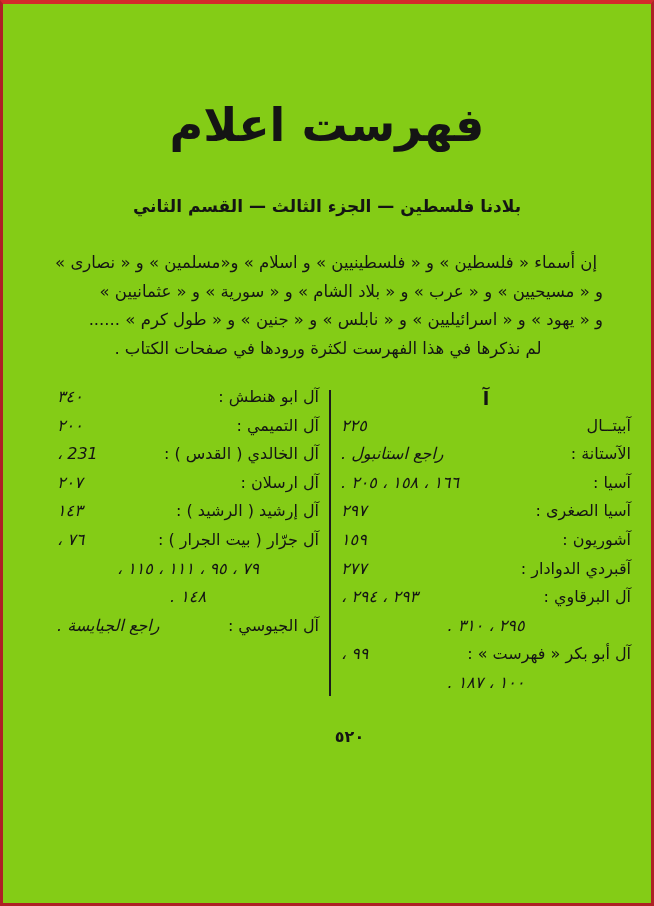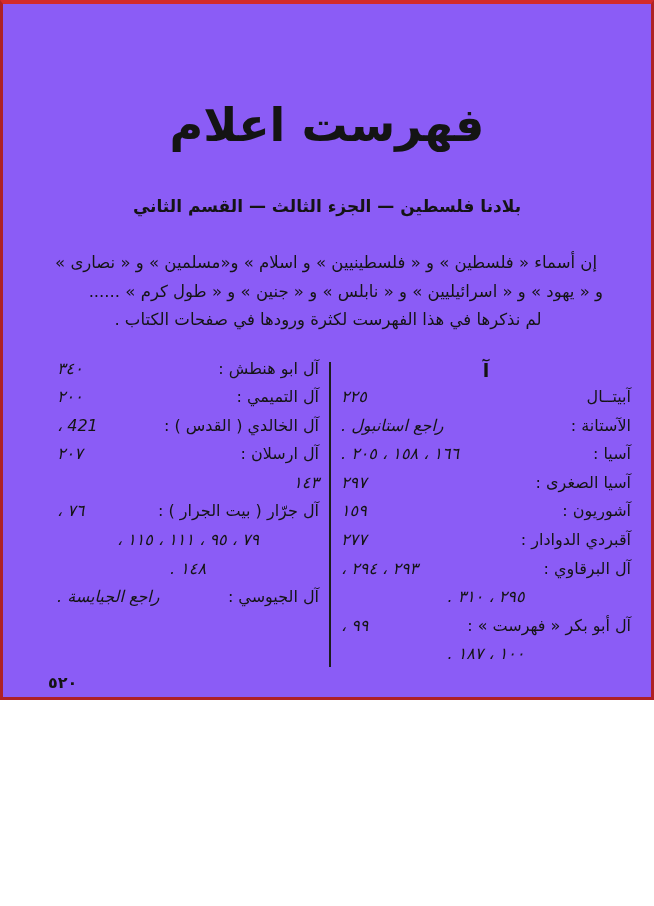--- a/index.html
+++ b/index.html
@@ -5,22 +5,22 @@
   html, body {
     margin: 0;
     padding: 0;
     background: #ffffff;
     font-family: "DejaVu Sans", sans-serif;
     color: #141414;
   }
   .page {
     box-sizing: border-box;
     width: 654px;
-    height: 700px;
-    background: #8b5cf6;
+    height: 906px;
+    background: #84cc16;
     border: 3px solid #ae2126;
     border-top: 4px solid #d32b2b;
     direction: rtl;
     overflow: hidden;
     position: relative;
   }
   .title {
     margin: 86px 0 0 0;
     text-align: center;
     font-size: 46px;
@@ -65,38 +65,40 @@
     display: flex;
     justify-content: space-between;
     align-items: baseline;
     height: 28.6px;
     white-space: nowrap;
   }
   .row.cont { justify-content: center; }
   .entry-name  { text-align: right; }
   .entry-pages { text-align: left; font-style: italic; }
   .page-number {
-    text-align: left;
+    margin-top: 25px;
+    text-align: center;
     font-size: 16px;
     font-weight: bold;
     letter-spacing: 1px;
     padding-left: 45px;
   }
 </style>
 </head>
 <body>
 
 <div class="page">
 
   <div class="title">فهرست اعلام</div>
 
   <div class="subtitle">بلادنا فلسطين — الجزء الثالث — القسم الثاني</div>
 
   <div class="intro">
     <div class="intro-line indent">إن أسماء « فلسطين » و « فلسطينيين » و اسلام » و«مسلمين » و « نصارى »</div>
+    <div class="intro-line">و « مسيحيين » و « عرب » و « بلاد الشام » و « سورية » و « عثمانيين »</div>
     <div class="intro-line">و « يهود » و « اسرائيليين » و « نابلس » و « جنين » و « طول كرم » ......</div>
     <div class="intro-line center">لم نذكرها في هذا الفهرست لكثرة ورودها في صفحات الكتاب .</div>
   </div>
 
   <div class="columns">
 
     <div class="col col-first">
       <div class="letter-head">آ</div>
 
       <div class="row">
@@ -145,27 +147,28 @@
       <div class="row">
         <span class="entry-name">آل ابو هنطش :</span>
         <span class="entry-pages">٣٤٠</span>
       </div>
       <div class="row">
         <span class="entry-name">آل التميمي :</span>
         <span class="entry-pages">٢٠٠</span>
       </div>
       <div class="row">
         <span class="entry-name">آل الخالدي ( القدس ) :</span>
-        <span class="entry-pages">421 ،</span>
+        <span class="entry-pages">231 ،</span>
       </div>
       <div class="row">
         <span class="entry-name">آل ارسلان :</span>
         <span class="entry-pages">٢٠٧</span>
       </div>
       <div class="row">
+        <span class="entry-name">آل إرشيد ( الرشيد ) :</span>
         <span class="entry-pages">١٤٣</span>
       </div>
       <div class="row">
         <span class="entry-name">آل جرّار ( بيت الجرار ) :</span>
         <span class="entry-pages">٧٦ ،</span>
       </div>
       <div class="row cont">
         <span class="entry-pages">٧٩ ، ٩٥ ، ١١١ ، ١١٥ ،</span>
       </div>
       <div class="row cont">

